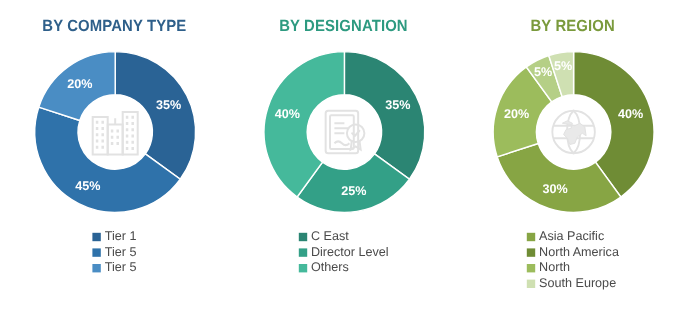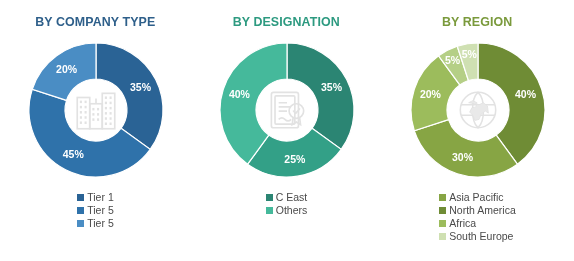--- a/index.html
+++ b/index.html
@@ -170,20 +170,24 @@
         </g>
         <path d="M30.2 25 L32.3 27.2 L36 23" fill="none" stroke="#e2e2e2" stroke-width="1.6" stroke-linecap="round" stroke-linejoin="round"></path>
       </svg>
     </div>
     <div class="legend" id="legend-1">
         <div class="legend-row">
           <span class="swatch" style="background: rgb(43, 133, 115);"></span>
           <span class="legend-label">C East</span>
         </div>
         <div class="legend-row">
+          <span class="swatch" style="background: rgb(51, 160, 135);"></span>
+          <span class="legend-label">Director Level</span>
+        </div>
+        <div class="legend-row">
           <span class="swatch" style="background: rgb(69, 185, 155);"></span>
           <span class="legend-label">Others</span>
         </div>
       </div>
   </div>
 
   <div class="panel t3">
     <div class="panel-title">BY REGION</div>
     <div class="donut-wrap">
       <svg viewBox="0 0 150 150" width="150" height="150" id="svg-2">
@@ -211,21 +215,21 @@
         <div class="legend-row">
           <span class="swatch" style="background: rgb(135, 165, 68);"></span>
           <span class="legend-label">Asia Pacific</span>
         </div>
         <div class="legend-row">
           <span class="swatch" style="background: rgb(111, 140, 53);"></span>
           <span class="legend-label">North America</span>
         </div>
         <div class="legend-row">
           <span class="swatch" style="background: rgb(156, 188, 92);"></span>
-          <span class="legend-label">Africa</span>
+          <span class="legend-label">North</span>
         </div>
         <div class="legend-row">
           <span class="swatch" style="background: rgb(207, 224, 178);"></span>
           <span class="legend-label">South Europe</span>
         </div>
       </div>
   </div>
 
 </div>
 

